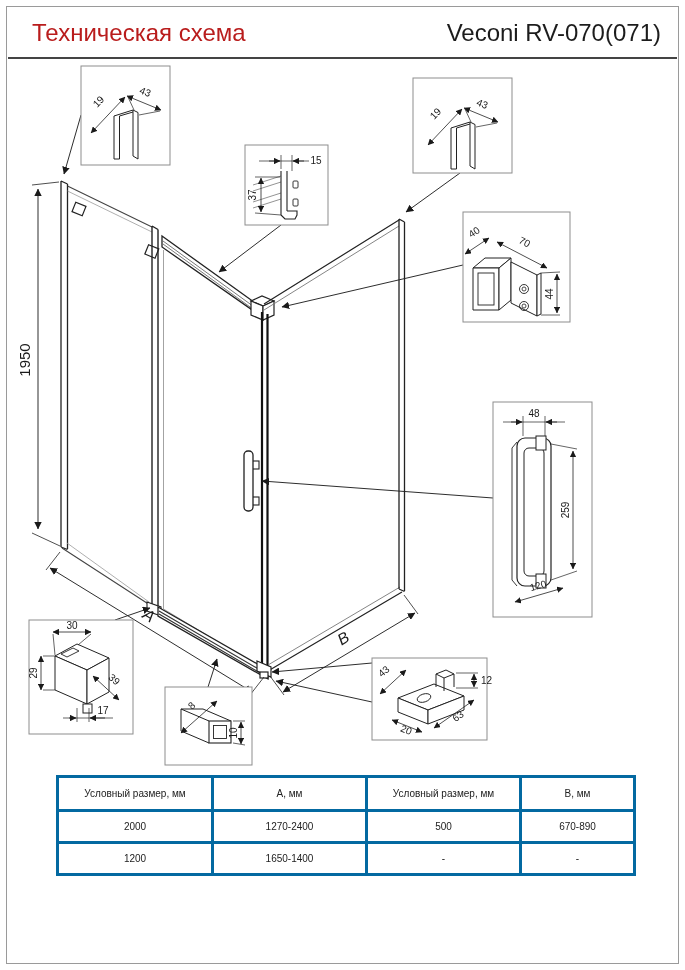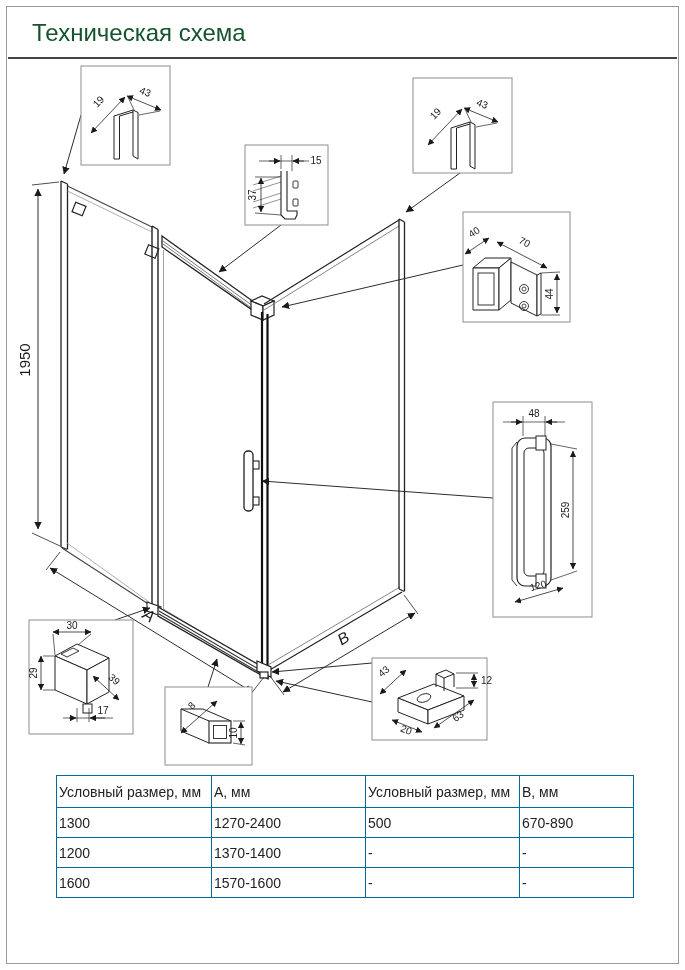--- a/index.html
+++ b/index.html
@@ -1,37 +1,38 @@
 <!DOCTYPE html>
 <html><head>
 <meta charset="utf-8">
 <style>
   html,body{margin:0;padding:0;background:#fff;}
   #page{position:relative;width:685px;height:970px;background:#fff;font-family:"Liberation Sans",sans-serif;overflow:hidden;}
   #frame{position:absolute;left:6px;top:6px;right:6px;bottom:6px;border:1.5px solid #9a9a9a;}
   #hdr{position:absolute;left:8px;top:8px;width:669px;height:49px;border-bottom:2px solid #444;}
-  #hdr .t{position:absolute;left:24px;top:11px;font-size:24px;color:#14532d;}
+  #hdr .t{position:absolute;left:24px;top:11px;font-size:24px;color:#b91c1c;}
   #hdr .m{position:absolute;right:16px;top:11px;font-size:24px;color:#1c1c1c;}
   svg{position:absolute;left:0;top:60px;}
   svg text{font-family:"Liberation Sans",sans-serif;fill:#1a1a1a;}
   .dim{font-size:10px;}
   .big{font-size:15px;}
   .ab{font-size:16px;font-style:italic;}
   .dbox{fill:#fff;stroke:#8d8d8d;stroke-width:1;}
   #tbl{position:absolute;left:56px;top:775px;width:577px;border-collapse:collapse;table-layout:fixed;}
-  #tbl td,#tbl th{border:1px solid #0369a1;font-size:14px;font-weight:400;color:#222;text-align:left;height:29px;padding:0 2px;}
+  #tbl td,#tbl th{border:3px solid #0369a1;font-size:10px;font-weight:400;color:#222;text-align:center;height:29px;padding:0 2px;}
   #tbl th{height:31px;}
 </style>
 </head>
 <body>
 
 <div id="page">
   <div id="frame"></div>
   <div id="hdr">
     <span class="t">Техническая схема</span>
+    <span class="m">Veconi RV-070(071)</span>
   </div>
 
   <svg width="685" height="710" viewBox="0 0 685 710">
     <defs>
       <marker id="ma" viewBox="0 0 9 9" refX="8.5" refY="4.5" markerWidth="8" markerHeight="8" orient="auto-start-reverse">
         <path d="M0,0 L9,4.5 L0,9 Z" fill="#1a1a1a"></path>
       </marker>
     </defs>
 
     <g fill="none" stroke="#222">
@@ -237,32 +238,26 @@
         <col style="width:114px">
       </colgroup>
     <tbody>
         <tr>
       <th>Условный размер, мм</th>
       <th>А, мм</th>
       <th>Условный размер, мм</th>
       <th>В, мм</th>
     </tr>
     <tr>
-      <td>1300</td>
+      <td>2000</td>
       <td>1270-2400</td>
       <td>500</td>
       <td>670-890</td>
     </tr>
     <tr>
       <td>1200</td>
-      <td>1370-1400</td>
-      <td>-</td>
-      <td>-</td>
-    </tr>
-    <tr>
-      <td>1600</td>
-      <td>1570-1600</td>
+      <td>1650-1400</td>
       <td>-</td>
       <td>-</td>
     </tr>
   </tbody>
     </table>
 </div>
 
 </body></html>

